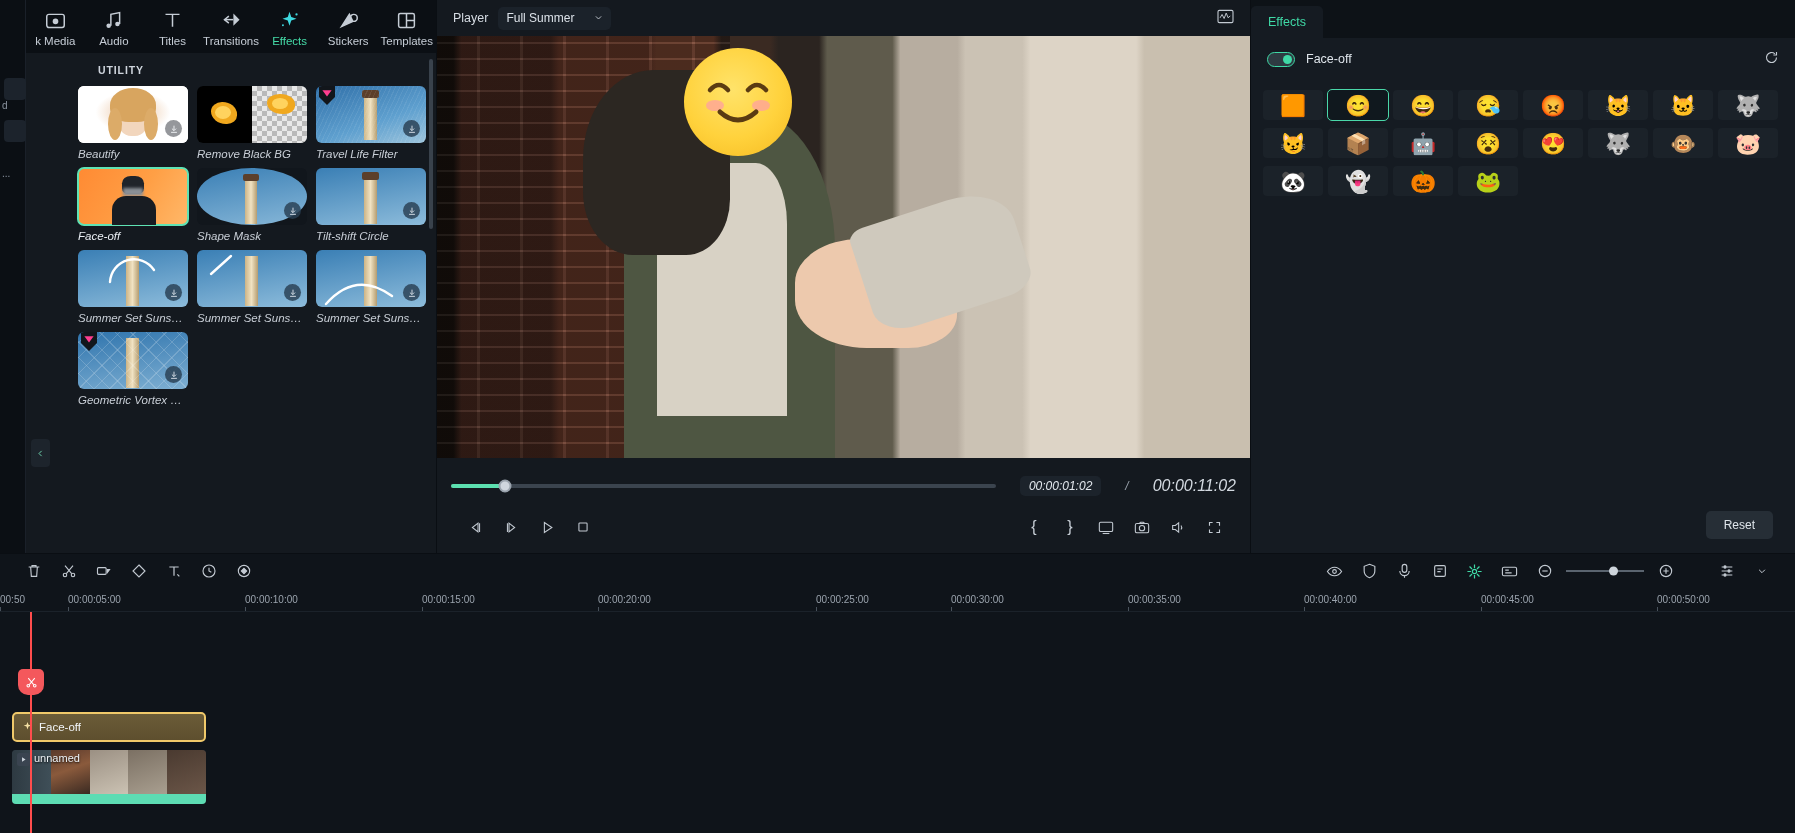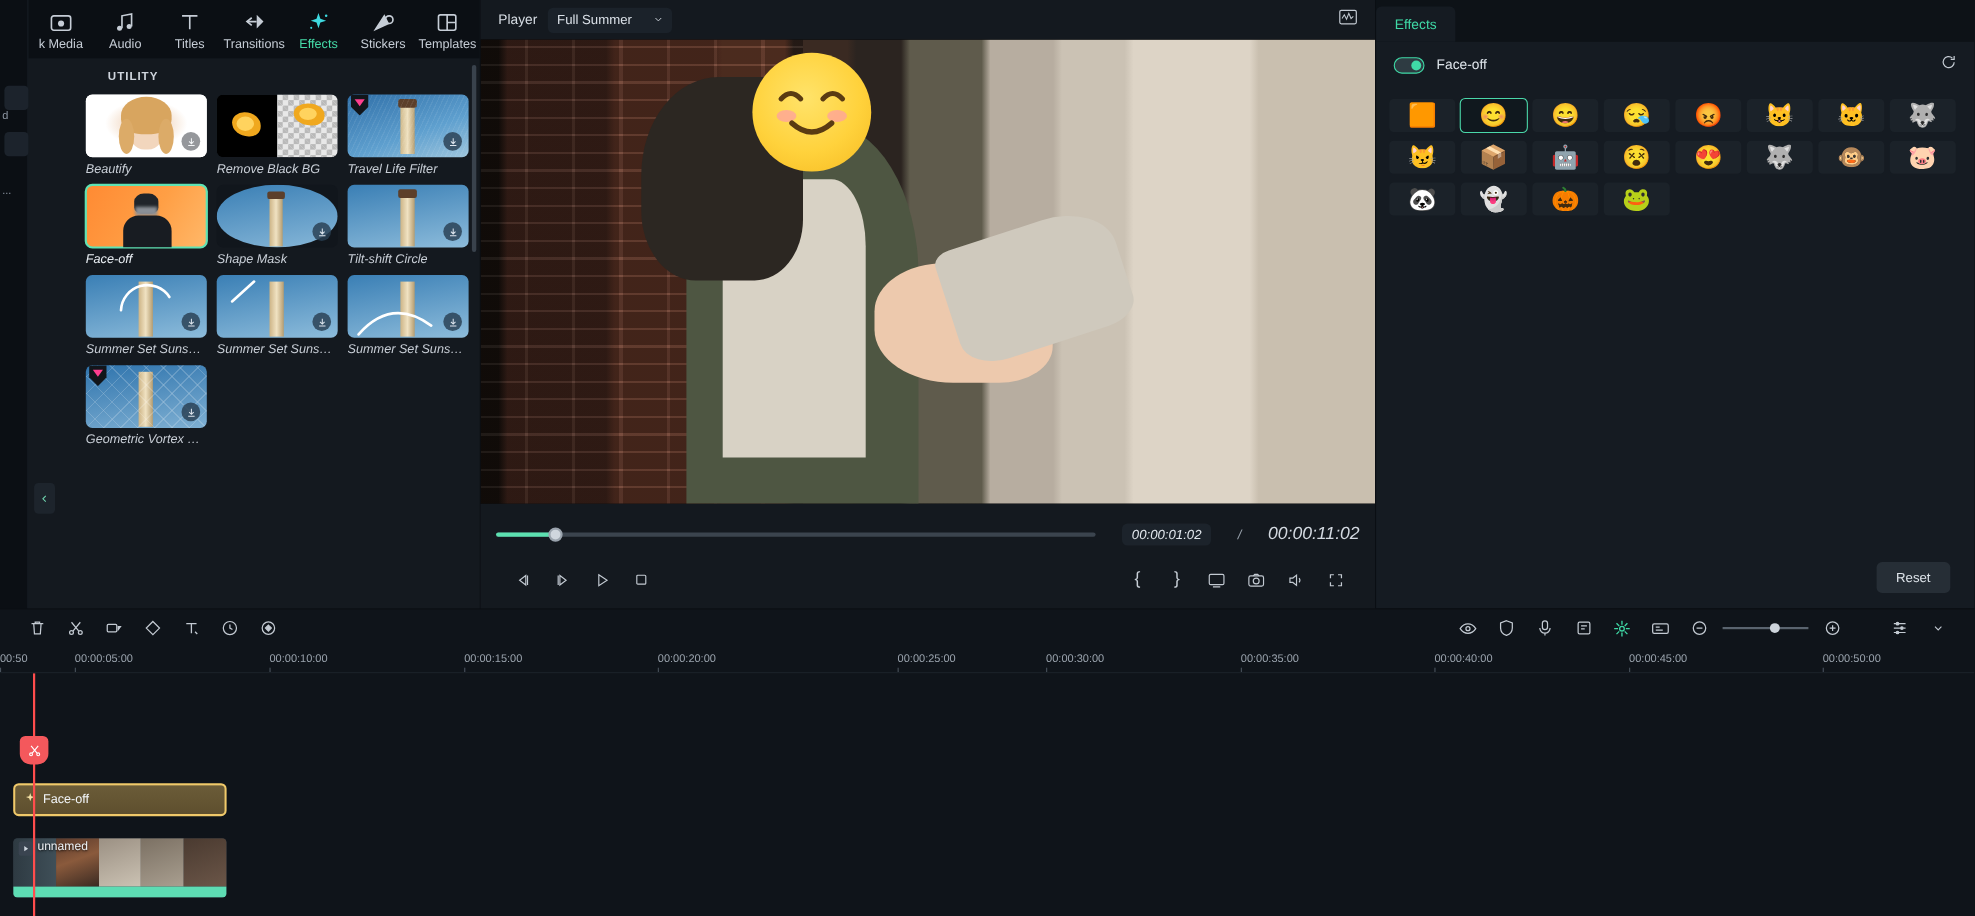--- a/index.html
+++ b/index.html
@@ -188,21 +188,21 @@
     justify-content:center; color:#fff; font-size: 13px;
   }
   .clip-effect {
     position:absolute; left: 12px; top: 100px; width: 194px; height: 30px;
     background: linear-gradient(180deg,#6b5c38,#5e4f2e); border: 2px solid #f0c96a;
     border-radius: 5px; display:flex; align-items:center; gap:6px; padding-left: 8px;
     font-size: 11.5px; color:#f2f5f8; cursor:pointer;
   }
   .clip-video {
     position:absolute; left: 12px; top: 138px; width: 194px; height: 54px;
-    border-radius: 4px; overflow:hidden; background:#2a323b; cursor:pointer;margin-top:12px;
+    border-radius: 4px; overflow:hidden; background:#2a323b; cursor:pointer;
   }
   .clip-video-strip { position:absolute; inset: 0 0 10px 0; display:flex; }
   .clip-audio-strip { position:absolute; left:0; right:0; bottom:0; height: 10px; background:#5ddcb3;}
   .clip-video-label {
     position:absolute; left: 22px; top: 2px; font-size: 11px; color:#eef2f6; z-index: 3;
     text-shadow: 0 1px 2px rgba(0,0,0,.9);
   }
   .clip-play-ic {
     position:absolute; left: 5px; top: 3px; width: 13px; height: 13px; border-radius: 2px;
     background:#3a4450; display:flex; align-items:center; justify-content:center; z-index:3;

